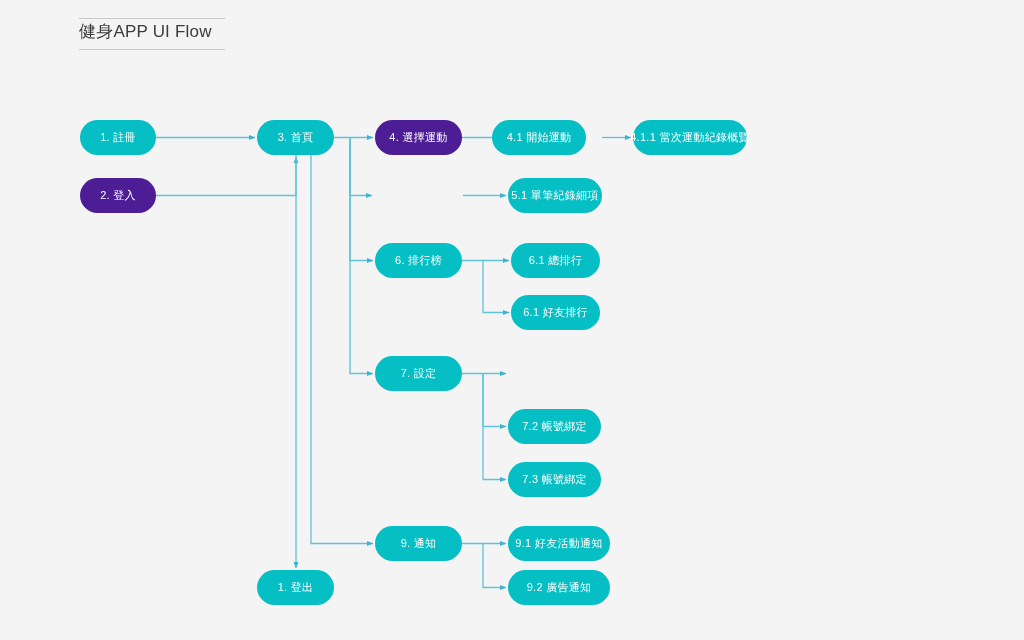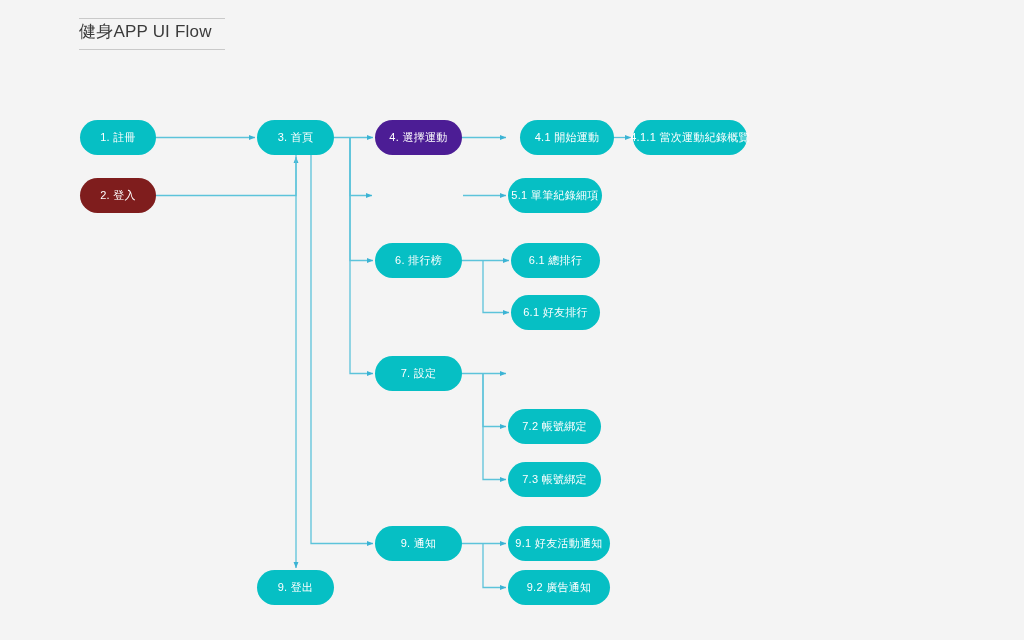--- a/index.html
+++ b/index.html
@@ -111,30 +111,30 @@
         <path d="M483,373.5 V479.5 H506" marker-end="url(#arrow)" stroke="#5cc3da"></path>
         <path d="M462,543.5 H506" marker-end="url(#arrow)" stroke="#5cc3da"></path>
         <path d="M483,543.5 V587.5 H506" marker-end="url(#arrow)" stroke="#5cc3da"></path>
       </g>
   </svg>
 
   <div id="nodes">
       <div class="node" style="left: 80px; top: 120px; width: 76px; height: 35px; border-radius: 17.5px; background: rgb(6, 191, 196); color: rgb(255, 255, 255); text-align: center;">
         <span class="node-label">1. 註冊</span>
       </div>
-      <div class="node" style="left: 80px; top: 178px; width: 76px; height: 35px; border-radius: 17.5px; background: #7f1d1d; color: rgb(255, 255, 255); align-items: center;">
+      <div class="node" style="left: 80px; top: 178px; width: 76px; height: 35px; border-radius: 17.5px; background: #4c1d95; color: rgb(255, 255, 255); align-items: center;">
         <span class="node-label">2. 登入</span>
       </div>
       <div class="node" style="left: 257px; top: 120px; width: 77px; height: 35px; border-radius: 17.5px; background: rgb(6, 191, 196); color: rgb(255, 255, 255);">
         <span class="node-label">3. 首頁</span>
       </div>
       <div class="node" style="left: 375px; top: 120px; width: 87px; height: 35px; border-radius: 17.5px; background: #4c1d95; color: rgb(255, 255, 255);">
         <span class="node-label">4. 選擇運動</span>
       </div>
-      <div class="node" style="left: 520px; top: 120px; width: 94px; height: 35px; border-radius: 17.5px; background: rgb(6, 191, 196); color: rgb(255, 255, 255);">
+      <div class="node" style="left: 492px; top: 120px; width: 94px; height: 35px; border-radius: 17.5px; background: rgb(6, 191, 196); color: rgb(255, 255, 255);">
         <span class="node-label">4.1 開始運動</span>
       </div>
       <div class="node" style="left: 633px; top: 120px; width: 114px; height: 35px; border-radius: 17.5px; background: rgb(6, 191, 196); color: rgb(255, 255, 255);">
         <span class="node-label">4.1.1 當次運動紀錄概覽</span>
       </div>
       <div class="node" style="left: 508px; top: 178px; width: 94px; height: 35px; border-radius: 17.5px; background: rgb(6, 191, 196); color: rgb(255, 255, 255);">
         <span class="node-label">5.1 單筆紀錄細項</span>
       </div>
       <div class="node" style="left: 375px; top: 243px; width: 87px; height: 35px; border-radius: 17.5px; background: rgb(6, 191, 196); color: rgb(255, 255, 255);">
         <span class="node-label">6. 排行榜</span>
@@ -157,17 +157,17 @@
       <div class="node" style="left: 375px; top: 526px; width: 87px; height: 35px; border-radius: 17.5px; background: rgb(6, 191, 196); color: rgb(255, 255, 255);">
         <span class="node-label">9. 通知</span>
       </div>
       <div class="node" style="left: 508px; top: 526px; width: 102px; height: 35px; border-radius: 17.5px; background: rgb(6, 191, 196); color: rgb(255, 255, 255);">
         <span class="node-label">9.1 好友活動通知</span>
       </div>
       <div class="node" style="left: 508px; top: 570px; width: 102px; height: 35px; border-radius: 17.5px; background: rgb(6, 191, 196); color: rgb(255, 255, 255);">
         <span class="node-label">9.2 廣告通知</span>
       </div>
       <div class="node" style="left: 257px; top: 570px; width: 77px; height: 35px; border-radius: 17.5px; background: rgb(6, 191, 196); color: rgb(255, 255, 255);">
-        <span class="node-label">9. 登出</span>
+        <span class="node-label">1. 登出</span>
       </div>
     </div>
 
 </div>
 
 </body></html>

